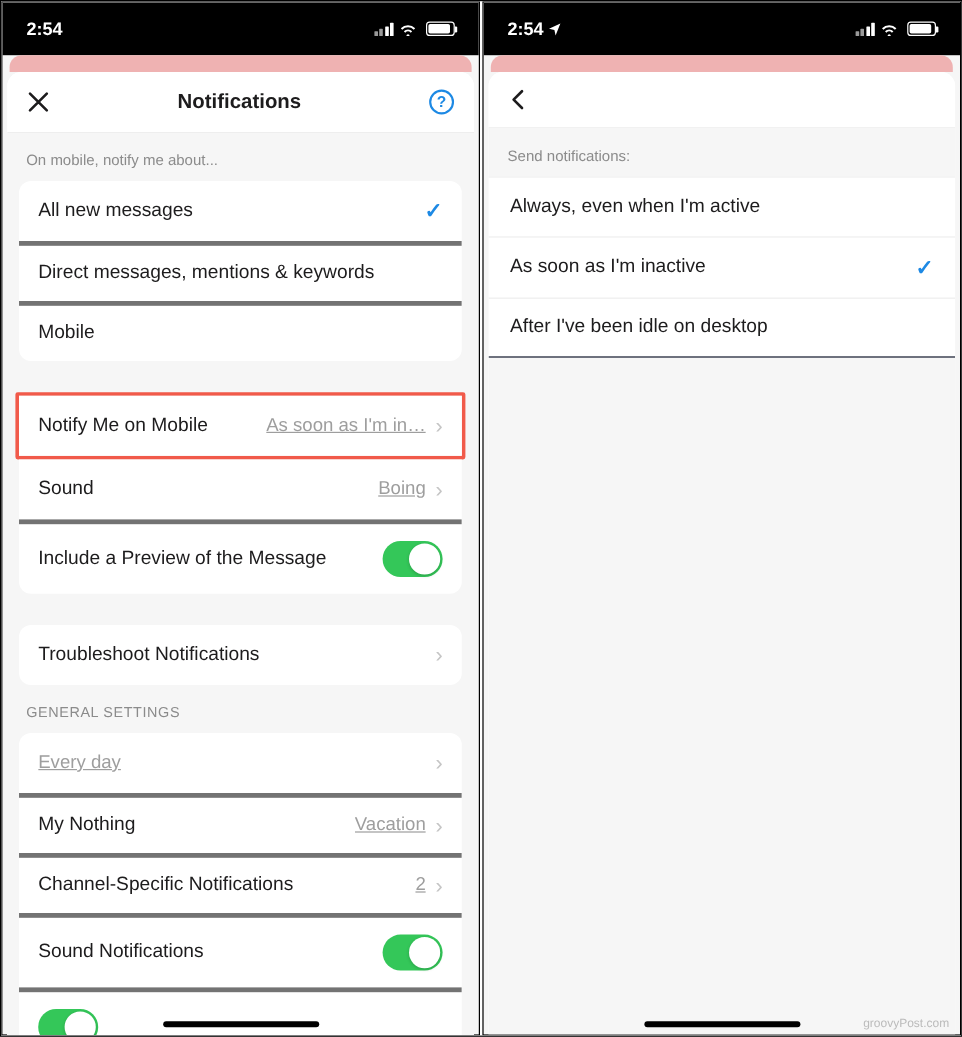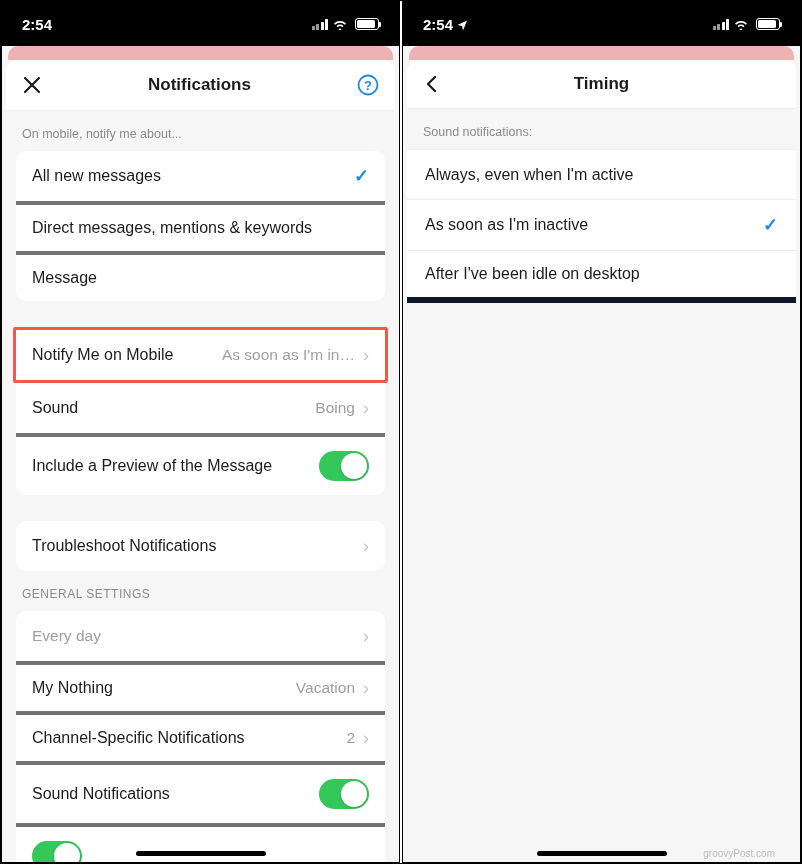--- a/index.html
+++ b/index.html
@@ -13,32 +13,32 @@
   .header { display: flex; align-items: center; justify-content: space-between; padding: 14px 16px; border-bottom: 1px solid #eee; background:#fff;}
   .header-title { font-size: 17px; font-weight: 700; color: #1d1c1d; flex:1; text-align:center;}
   .close-x svg, .help-icon svg, .back-arrow svg { display: block; }
   .content { background: #f6f6f6; flex: 1; overflow-y: auto; padding-bottom: 24px;}
   .section-label { font-size: 12.5px; color: #8b8b8b; padding: 16px 16px 10px 16px; }
   .section-label.upper { text-transform: uppercase; letter-spacing: 0.5px; font-size: 12px;}
   .card { background: #fff; border-radius: 10px; margin: 0 10px; overflow: hidden;}
   .row { display: flex; align-items: center; justify-content: space-between; padding: 14px 16px; font-size: 16px; color: #1d1c1d; border-top: 4px solid #737373; position: relative; min-height:50px;}
   .card .row:first-child { border-top: none; }
   .row-left { flex: 1; overflow: hidden; text-overflow: ellipsis; white-space: nowrap;}
-  .row-value { color: #9e9e9e; font-size: 15.5px; max-width: 150px; overflow: hidden; text-overflow: ellipsis; white-space: nowrap;}
+  .row-value { color: #9e9e9e; font-size: 15.5px; max-width: 150px; overflow: hidden; text-overflow: ellipsis; white-space: nowrap; text-decoration: underline;}
   .chev { color: #c5c5c5; margin-left: 8px; font-size: 18px; line-height: 1;}
   .check { color: #1d89e4; font-weight: bold; font-size: 18px;}
   .toggle { width: 50px; height: 30px; background: #34c759; border-radius: 15px; position: relative; }
   .toggle::after { content: ""; position: absolute; right: 2px; top: 2px; width: 26px; height: 26px; background: #fff; border-radius: 50%; box-shadow: 0 1px 3px rgba(0,0,0,0.2);}
   .highlight-box { border: 3px solid #f15a4a; border-radius: 2px; margin: 0 7px; }
   .highlight-box .card { margin: 0; border-radius: 0; }
   .spacer { height: 26px;}
   .plain-list .row { border-top: 1px solid #eee; background:#fff; padding: 14px 18px;}
   .plain-list .row:first-child { border-top: 1px solid #eee;}
   .home-indicator { position:absolute; bottom:6px; left:50%; transform:translateX(-50%); width:130px; height:5px; background:#000; border-radius:3px;}
-  .watermark { position:absolute; bottom:4px; right:26px; font-size:10px; color:#bbb;}
+  .watermark { position:absolute; bottom:4px; right:10px; font-size:10px; color:#bbb;}
   
   .sig { display:inline-flex; align-items:flex-end; gap:1.5px; height:11px;}
   .sig span { width:3px; background:#999; border-radius:0.5px;}
   .sig .on { background:#fff;}
   .batt { width:24px; height:12px; border:1px solid #fff; border-radius:3px; position:relative; margin-left:3px;}
   .batt::after { content:""; position:absolute; right:-3px; top:3px; width:2px; height:5px; background:#fff; border-radius:0 1px 1px 0;}
   .batt-fill { position:absolute; left:1px; top:1px; bottom:1px; width:80%; background:#fff; border-radius:1.5px;}
 </style>
 </head>
 <body>
@@ -83,21 +83,21 @@
         <div class="section-label">On mobile, notify me about...</div>
         <div class="card">
           <div class="row">
             <span class="row-left">All new messages</span>
             <span class="check">✓</span>
           </div>
           <div class="row">
             <span class="row-left">Direct messages, mentions &amp; keywords</span>
           </div>
           <div class="row">
-            <span class="row-left">Message</span>
+            <span class="row-left">Mobile</span>
           </div>
         </div>
 
         <div class="spacer"></div>
 
         <div class="highlight-box">
           <div class="card">
             <div class="row">
               <span class="row-left">Notify Me on Mobile</span>
               <span class="row-value">As soon as I'm in…</span>
@@ -177,34 +177,33 @@
       </div>
     </div>
     <div class="top-peek"></div>
     <div class="app-body">
       <div class="header">
         <span class="back-arrow">
           <svg width="18" height="18" viewBox="0 0 18 18">
               <path d="M12 2L5 9l7 7" stroke="#1d1c1d" stroke-width="2.2" fill="none" stroke-linecap="round" stroke-linejoin="round"></path>
             </svg>
         </span>
-        <span class="header-title">Timing</span>
         <span style="width:18px"></span>
       </div>
       <div class="content">
-        <div class="section-label">Sound notifications:</div>
+        <div class="section-label">Send notifications:</div>
         <div class="plain-list">
           <div class="row">
             <span class="row-left">Always, even when I'm active</span>
           </div>
           <div class="row">
             <span class="row-left">As soon as I'm inactive</span>
             <span class="check">✓</span>
           </div>
-          <div class="row" style="border-bottom:6px solid #0f172a">
+          <div class="row" style="border-bottom:1px solid #0f172a">
             <span class="row-left">After I've been idle on desktop</span>
           </div>
         </div>
       </div>
     </div>
     <div class="home-indicator"></div>
   </div>
 </div>
 
 <div class="watermark">groovyPost.com</div>

